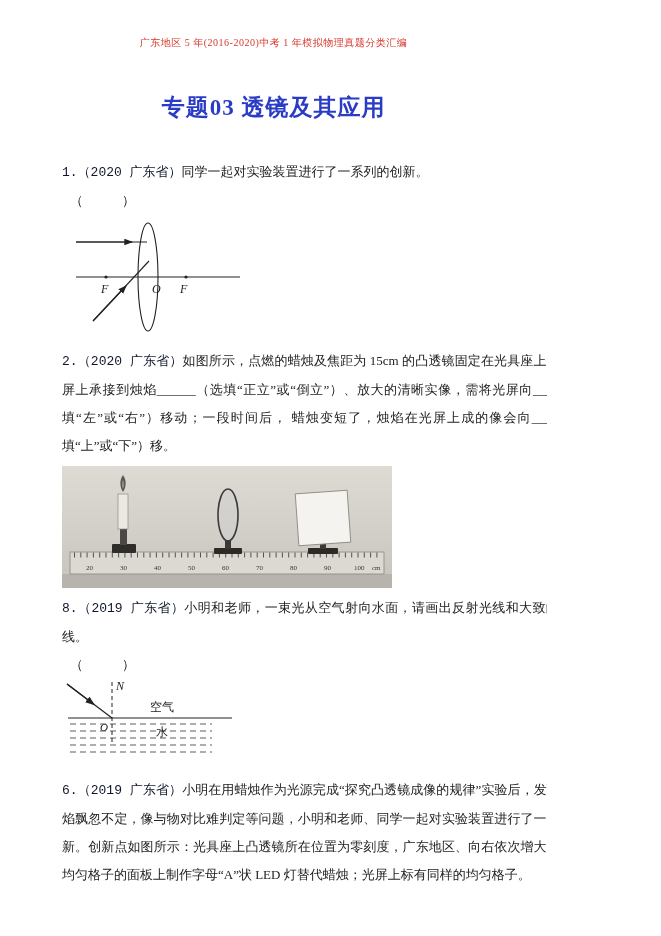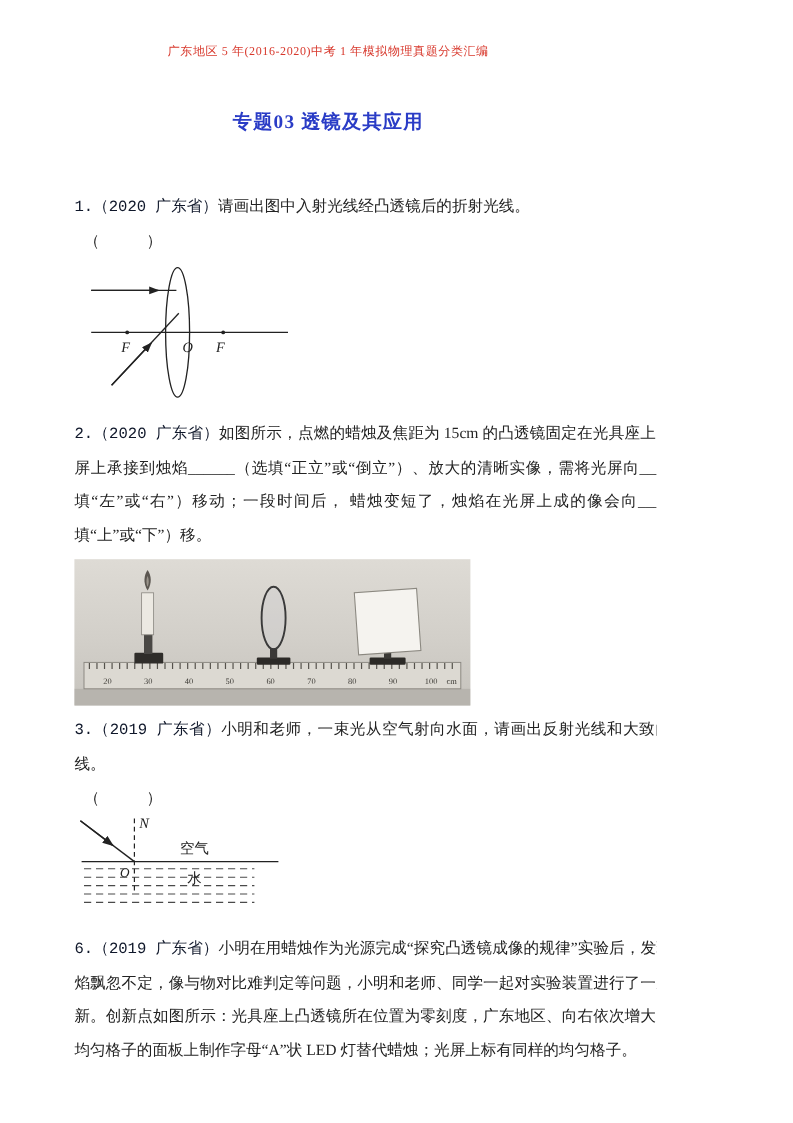--- a/index.html
+++ b/index.html
@@ -7,21 +7,21 @@
     position:relative; width:547px; height:936px; background:#ffffff;
     font-family:"Liberation Serif","DejaVu Serif",serif; color:#222;
     overflow:hidden;
   }
   .doc-header {
     position:absolute; top:36px; left:0; width:100%;
     text-align:center; font-size:10px; letter-spacing:0.5px; color:#d8382c;
   }
   .doc-title {
     position:absolute; top:92px; left:0; width:100%;
-    text-align:center; font-size:16px; font-weight:bold; color:#2a3cc6;
+    text-align:center; font-size:23px; font-weight:bold; color:#2a3cc6;
     letter-spacing:1px;
   }
   .content {
     position:absolute; left:62px; top:158px; width:537px;
     font-size:13px; line-height:2.15; text-align:justify;
   }
   .para { margin:0; }
   .q-label { color:#0f172a;font-family:Liberation Mono, monospace; }
   .bracket { margin:0 0 0 8px; line-height:2.15; }
   .figure { display:block; }
@@ -40,21 +40,21 @@
 <body>
 
 <div class="page">
 
   <div class="doc-header">广东地区 5 年(2016-2020)中考 1 年模拟物理真题分类汇编</div>
 
   <div class="doc-title">专题03  透镜及其应用</div>
 
   <div class="content">
 
-    <p class="para"><span class="q-label">1.（2020 广东省）</span><span>请画出图中入射光线经凸透镜后的折射光线。</span></p>
+    <p class="para"><span class="q-label">1.（2020 广东省）</span><span>同学一起对实验装置进行了一系列的创新。</span></p>
     <p class="bracket">（　　　）</p>
 
     <svg class="figure fig1" width="210" height="122" viewBox="0 0 210 122">
       <defs>
         <marker id="m1" markerWidth="9" markerHeight="8" refX="7" refY="3" orient="auto">
           <path d="M0,0 L8,3 L0,6 z" fill="#222"></path>
         </marker>
       </defs>
       <line x1="8" y1="60" x2="172" y2="60" stroke="#222" stroke-width="1"></line>
       <ellipse cx="80" cy="60" rx="10" ry="54" fill="none" stroke="#222" stroke-width="1.1"></ellipse>
@@ -106,21 +106,21 @@
         </g>
 
         <g>
           <rect x="246" y="82" width="30" height="6" rx="1" fill="#2c2a27"></rect>
           <rect x="258" y="76" width="6" height="7" fill="#3b3936"></rect>
           <rect x="235" y="26" width="52" height="52" fill="#f5f3ef" stroke="#8b8880" stroke-width="0.9" transform="rotate(-4 261 52)"></rect>
         </g>
       </svg>
     </div>
 
-    <p class="para"><span class="q-label">3.（2019 广东省）</span><span>小明和老师，一束光从空气射向水面，请画出反射光线和大致的折射光线。</span></p>
+    <p class="para"><span class="q-label">8.（2019 广东省）</span><span>小明和老师，一束光从空气射向水面，请画出反射光线和大致的折射光线。</span></p>
     <p class="bracket">（　　　）</p>
 
     <svg class="figure fig3" width="210" height="92" viewBox="0 0 210 92">
       <defs>
         <marker id="m3" markerWidth="9" markerHeight="8" refX="7" refY="3" orient="auto">
           <path d="M0,0 L8,3 L0,6 z" fill="#222"></path>
         </marker>
       </defs>
       <line x1="4" y1="40" x2="168" y2="40" stroke="#222" stroke-width="1.1"></line>
       <g stroke="#4a4a4a" stroke-width="0.9" stroke-dasharray="6 4">

